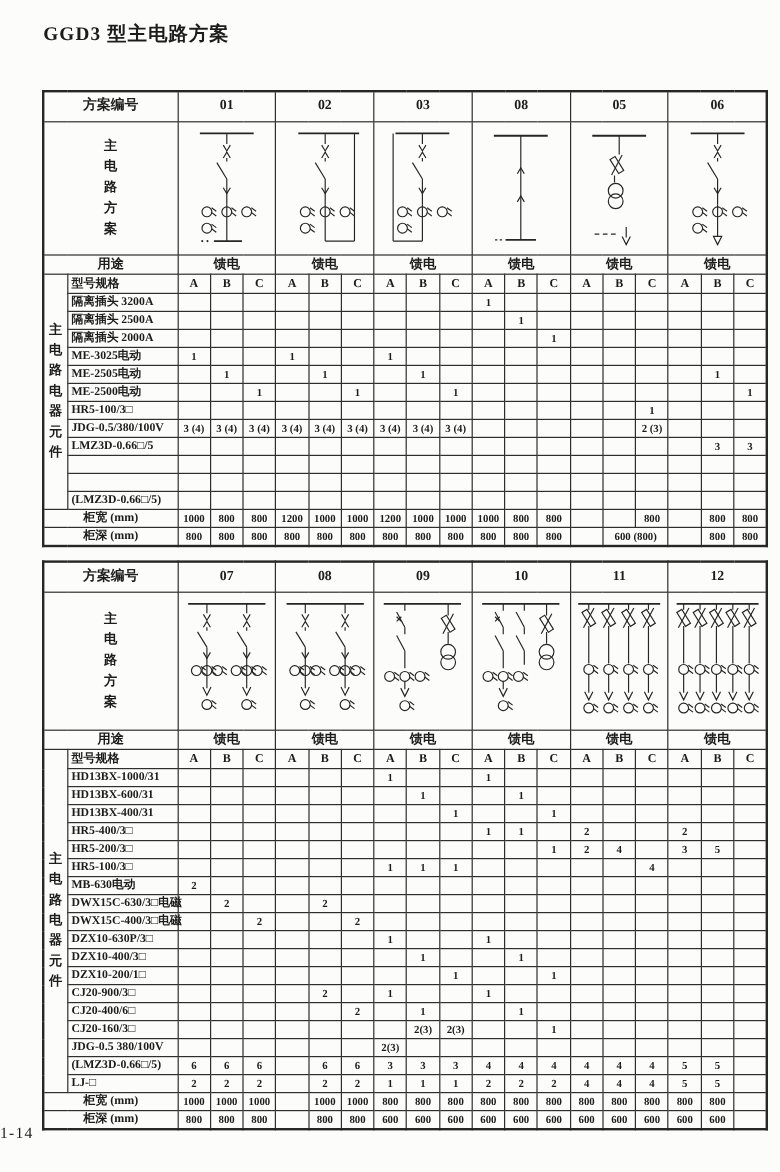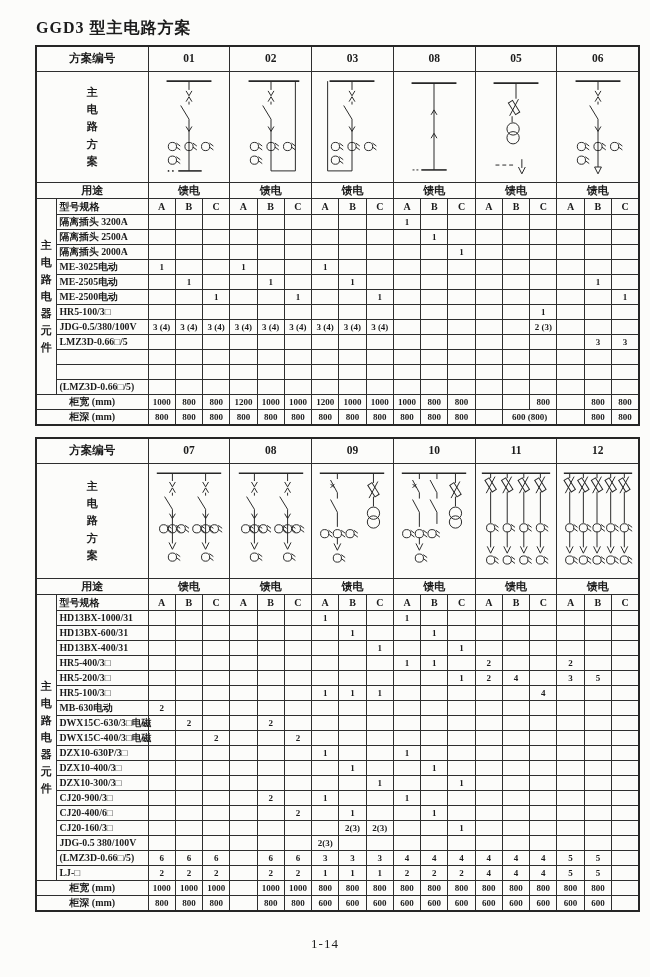--- a/index.html
+++ b/index.html
@@ -2,33 +2,33 @@
 <html><head>
 <meta charset="utf-8">
 <style>
   html,body{margin:0;padding:0;}
   body{width:650px;height:977px;position:relative;background:#fcfcfa;color:#1c1c1c;
        font-family:"Liberation Serif","DejaVu Serif",serif;}
   .title{position:absolute;left:36px;top:18px;font-size:16px;font-weight:bold;letter-spacing:1px;}
   table{border-collapse:collapse;table-layout:fixed;position:absolute;left:35px;width:605px;}
   #t1{top:45px;}
   #t2{top:437px;}
-  #t1,#t2{border:2px solid #262626;}
+  #t1,#t2{border:2px solid #262626;margin-top:30px;}
   td{border:1px solid #2e2e2e;text-align:center;vertical-align:middle;padding:0;
      font-size:10px;font-weight:bold;white-space:nowrap;line-height:1;height:14px;overflow:visible;}
   td.hdr{font-size:11.5px;height:24px;}
   td.usg{font-size:11px;height:15px;text-align:center;}
   td.lab{text-align:left;padding-left:3px;font-size:9.8px;}
   td.abc{font-size:10px;height:15px;}
   td.val{font-size:9px;}
   td.wd{font-size:9px;height:14px;}
   td.diag{height:110px;vertical-align:middle;padding:0;}
   .vtext{width:14px;margin:0 auto;word-break:break-all;white-space:normal;
          line-height:1.55;font-size:11px;font-weight:bold;}
-  .pagenum{position:absolute;left:0;right:0;top:936px;text-align:center;font-size:13px;letter-spacing:1px;}
+  .pagenum{position:absolute;left:0;right:0;top:936px;text-align:left;font-size:13px;letter-spacing:1px;}
   svg{display:block;margin:0 auto;}
 </style>
 </head>
 <body>
 
 <div class="title">GGD3 型主电路方案</div>
 
 <table id="t1">
   <colgroup>
       <col style="width:20px">
@@ -1065,21 +1065,21 @@
         <td class="val">1</td>
         <td class="val"></td>
         <td class="val"></td>
         <td class="val"></td>
         <td class="val"></td>
         <td class="val"></td>
         <td class="val"></td>
         <td class="val"></td>
       </tr>
       <tr>
-        <td class="lab">DZX10-300/3□</td>
+        <td class="lab">DZX10-200/1□</td>
         <td class="val"></td>
         <td class="val"></td>
         <td class="val"></td>
         <td class="val"></td>
         <td class="val"></td>
         <td class="val"></td>
         <td class="val"></td>
         <td class="val"></td>
         <td class="val">1</td>
         <td class="val"></td>

